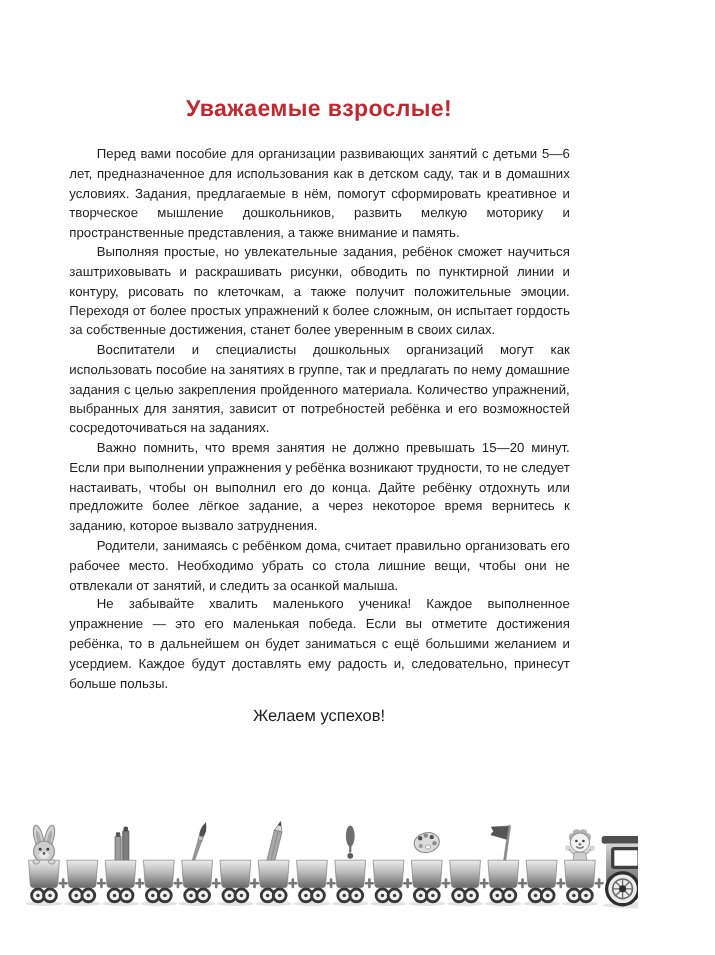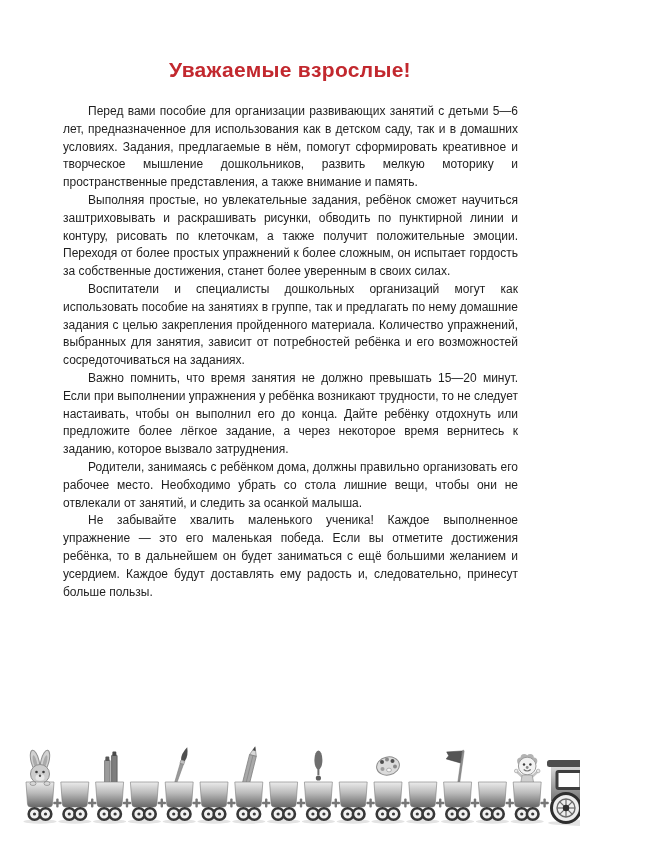--- a/index.html
+++ b/index.html
@@ -1,21 +1,21 @@
 <!DOCTYPE html>
 <html lang="ru"><head>
 <meta charset="utf-8">
 <style>
   html,body{margin:0;padding:0;background:#fff;}
   .page{
     position:relative;
     width:580px;height:868px;
     background:#fff;
     box-sizing:border-box;
-    padding-top:58px;
+    padding-top:87px;
     font-family:"Liberation Sans",sans-serif;
     overflow:hidden;
   }
   .title{
     margin:0;
     text-align:center;
     font-size:21px;
     font-weight:bold;
     letter-spacing:.3px;
     color:#c2282e;
@@ -44,23 +44,24 @@
 </head>
 <body>
 
 <div class="page">
   <h1 class="title" style="color: rgb(194, 40, 46);">Уважаемые взрослые!</h1>
   <div class="text-block" id="paras">
       <p>Перед вами пособие для организации развивающих занятий с детьми 5—6 лет, предназначенное для использования как в детском саду, так и в домашних условиях. Задания, предлагаемые в нём, помогут сформировать креативное и творческое мышление дошкольников, развить мелкую моторику и пространственные представления, а также внимание и память.</p>
       <p>Выполняя простые, но увлекательные задания, ребёнок сможет научиться заштриховывать и раскрашивать рисунки, обводить по пунктирной линии и контуру, рисовать по клеточкам, а также получит положительные эмоции. Переходя от более простых упражнений к более сложным, он испытает гордость за собственные достижения, станет более уверенным в своих силах.</p>
       <p>Воспитатели и специалисты дошкольных организаций могут как использовать пособие на занятиях в группе, так и предлагать по нему домашние задания с целью закрепления пройденного материала. Количество упражнений, выбранных для занятия, зависит от потребностей ребёнка и его возможностей сосредоточиваться на заданиях.</p>
       <p>Важно помнить, что время занятия не должно превышать 15—20 минут. Если при выполнении упражнения у ребёнка возникают трудности, то не следует настаивать, чтобы он выполнил его до конца. Дайте ребёнку отдохнуть или предложите более лёгкое задание, а через некоторое время вернитесь к заданию, которое вызвало затруднения.</p>
-      <p>Родители, занимаясь с ребёнком дома, должны правильно организовать его рабочее место. Необходимо убрать со стола лишние вещи, чтобы они не отвлекали от занятий, и следить за осанкой малыша.</p>
+      <p>Родители, занимаясь с ребёнком дома, считает правильно организовать его рабочее место. Необходимо убрать со стола лишние вещи, чтобы они не отвлекали от занятий, и следить за осанкой малыша.</p>
       <p>Не забывайте хвалить маленького ученика! Каждое выполненное упражнение — это его маленькая победа. Если вы отметите достижения ребёнка, то в дальнейшем он будет заниматься с ещё большими желанием и усердием. Каждое будут доставлять ему радость и, следовательно, принесут больше пользы.</p>
     </div>
+  <p class="closing">Желаем успехов!</p>
   <div class="train" id="train"><svg viewBox="0 0 650 138" width="650" height="138" xmlns="http://www.w3.org/2000/svg" font-family="Liberation Sans, sans-serif">
         <defs>
     <linearGradient id="gWagon" x1="0" y1="0" x2="0" y2="1">
       <stop offset="0" stop-color="#ececec"></stop>
             <stop offset=".45" stop-color="#b9b9b9"></stop>
             <stop offset="1" stop-color="#686868"></stop>
     </linearGradient>
     <linearGradient id="gCab" x1="0" y1="0" x2="0" y2="1">
       <stop offset="0" stop-color="#d6d6d6"></stop>
             <stop offset="1" stop-color="#757575"></stop>

